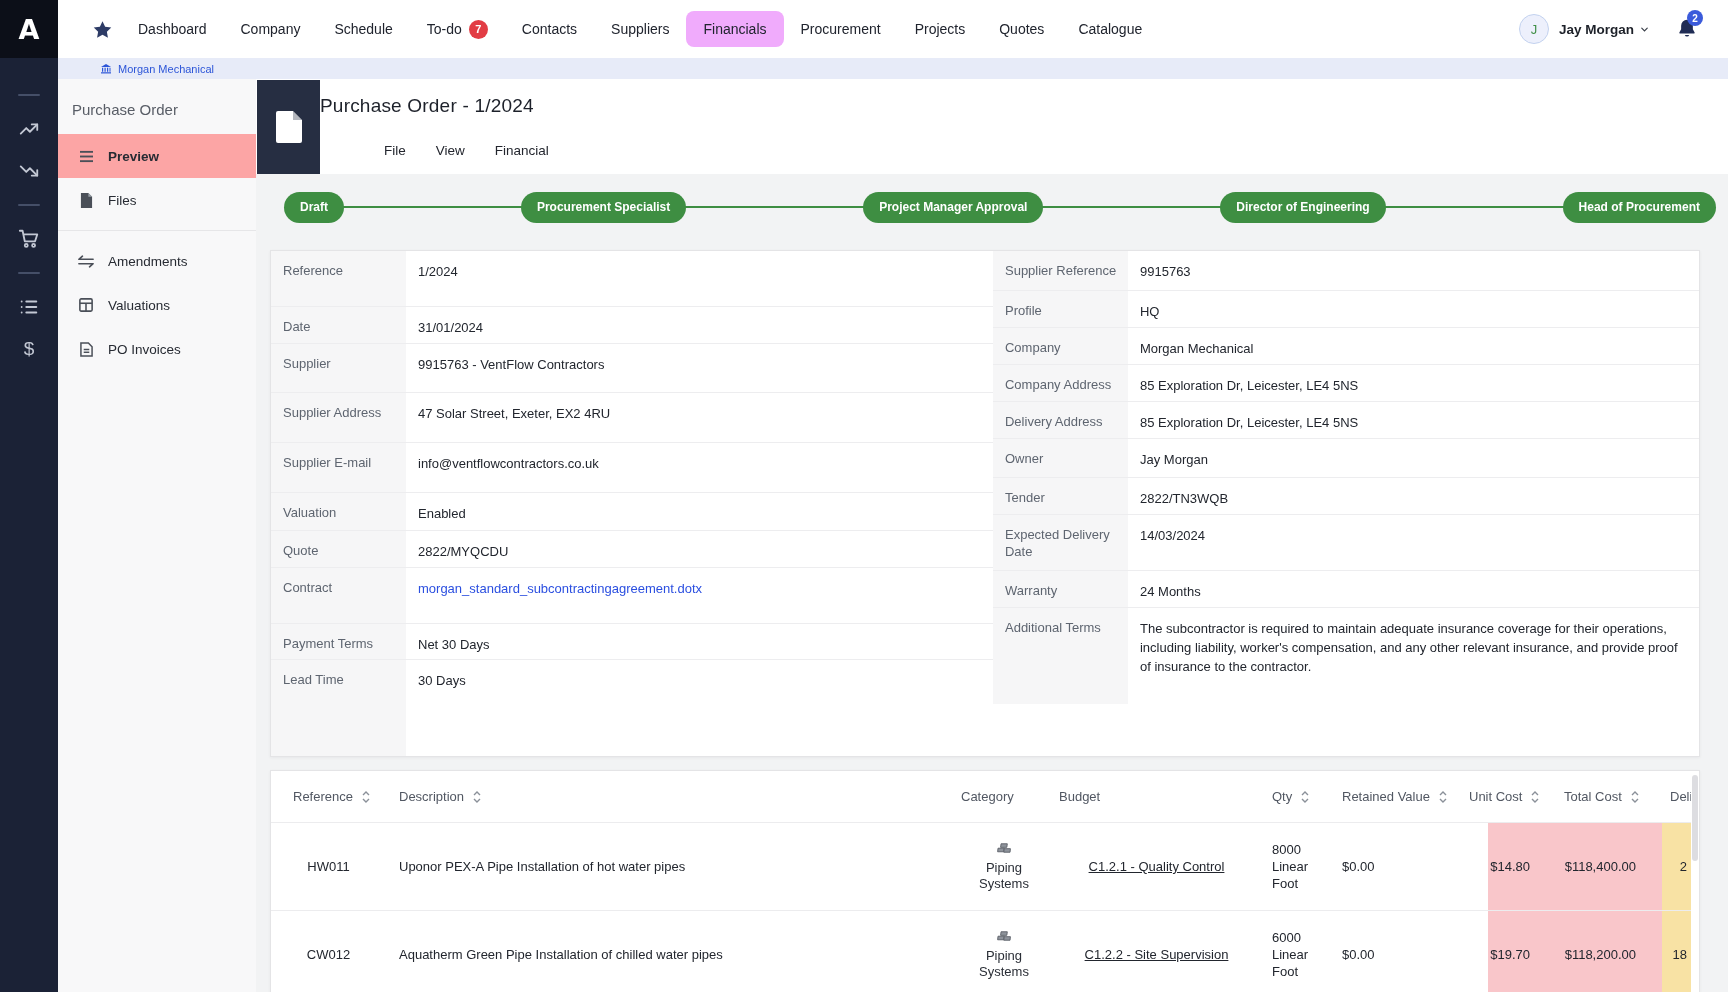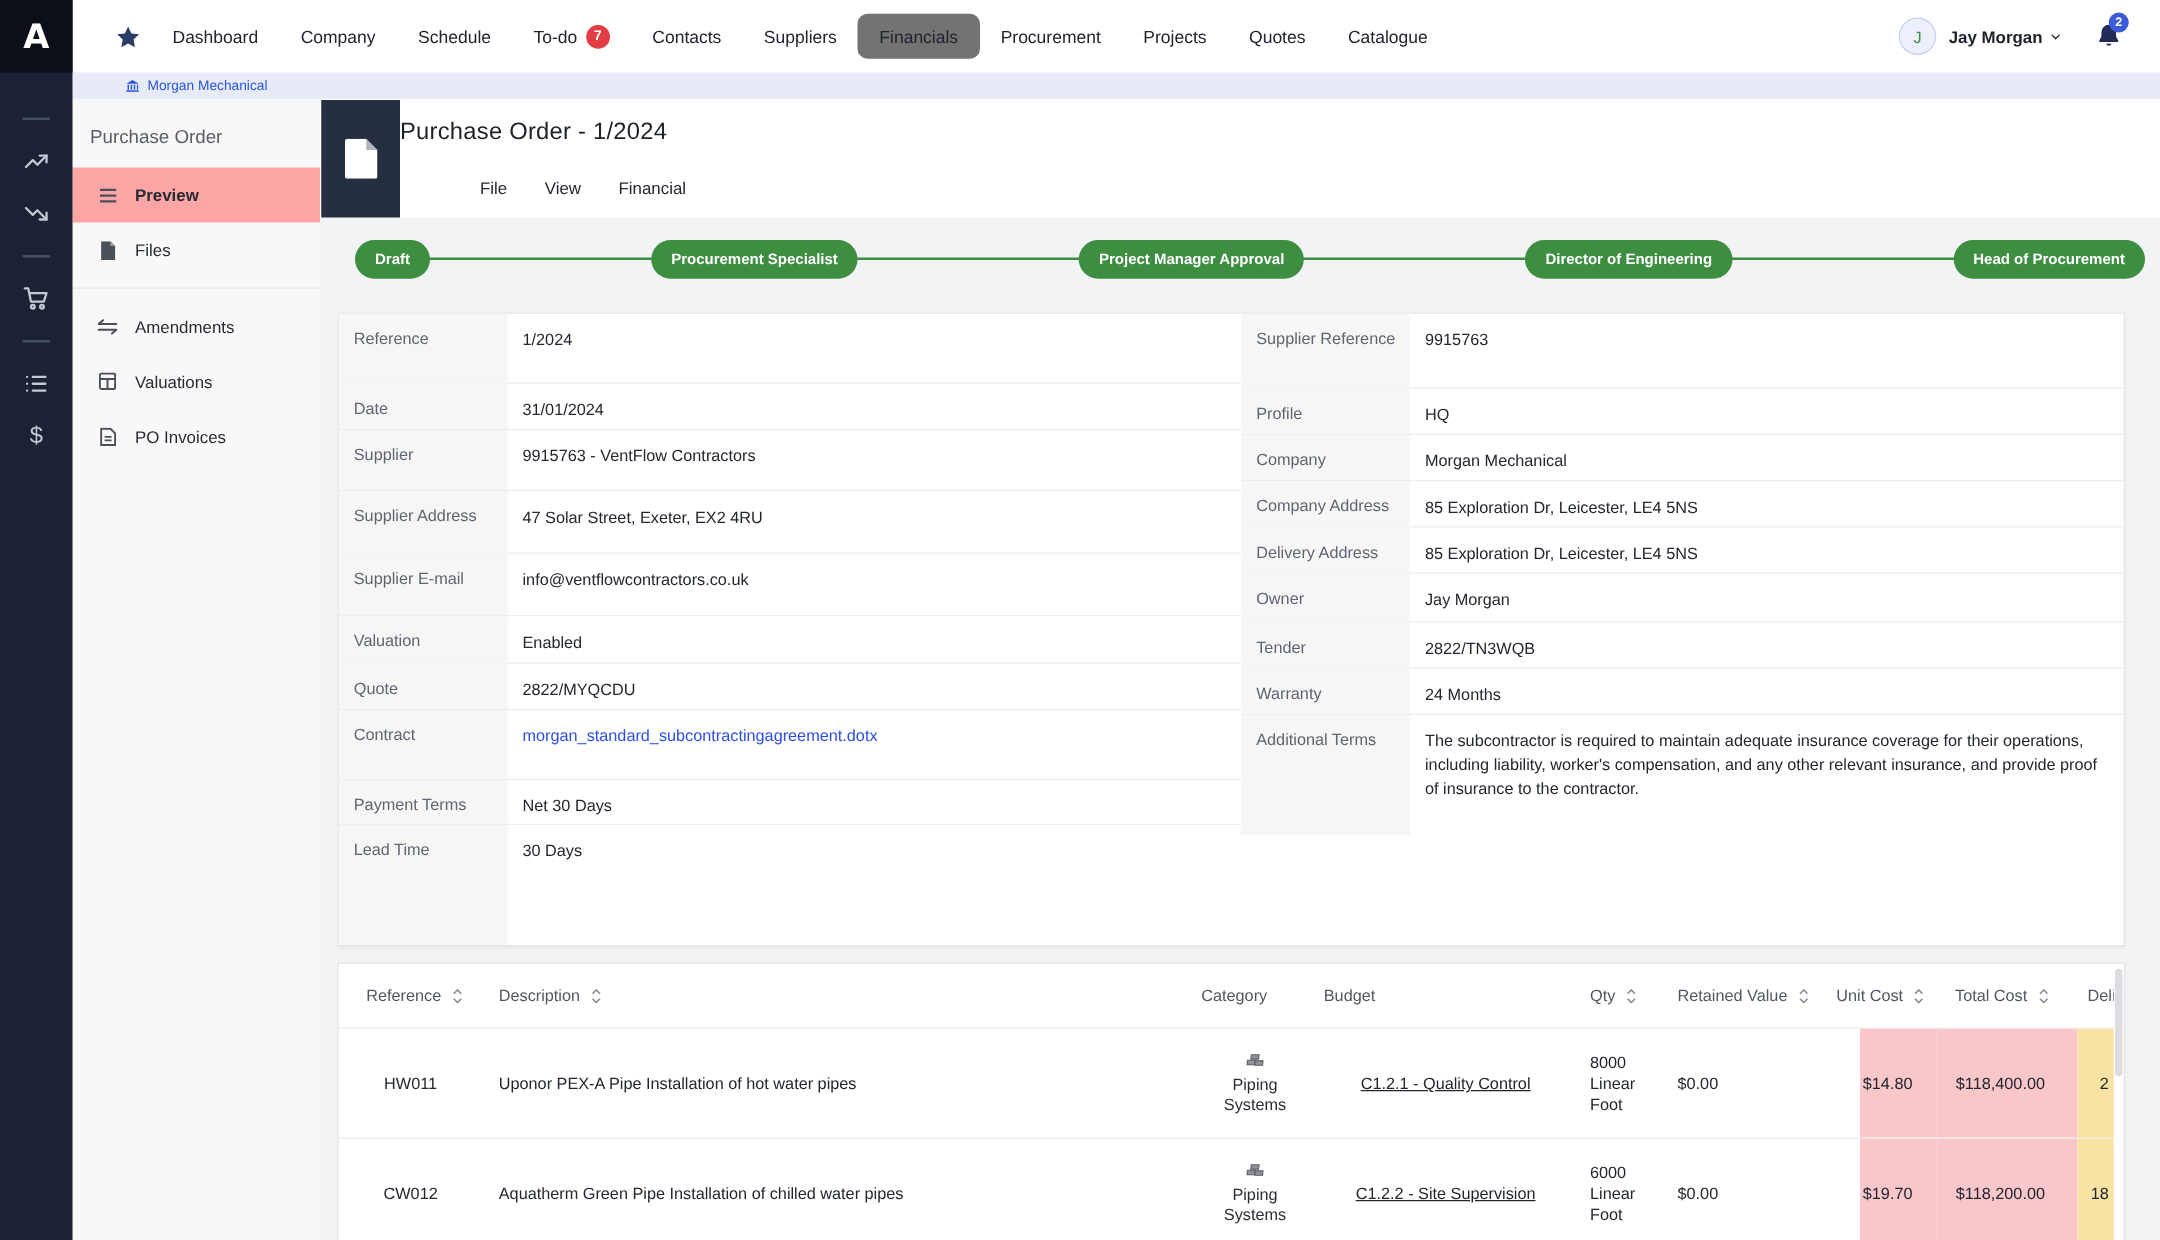--- a/index.html
+++ b/index.html
@@ -15,21 +15,21 @@
   .rail-divider { width:22px; height:2px; background:#454f68; border-radius:1px; margin:12px 0; }
   .rail-icon { width:58px; height:42px; display:flex; align-items:center; justify-content:center; color:#c3c8d4; cursor:pointer; }
   .rail-icon svg { stroke:#c3c8d4; }
   .rail-dollar { font-size:19px; color:#c3c8d4; font-weight:400; }
 
   
   .topnav { position:absolute; left:58px; top:0; width:1670px; height:58px; background:#fff; display:flex; align-items:center; z-index:20; }
   .nav-star { margin:0 8px 0 34px; display:flex; align-items:center; cursor:pointer; }
   .nav-items { display:flex; align-items:center; }
   .nav-item { padding:10px 17px; font-size:14px; color:#20242e; cursor:pointer; border-radius:8px; display:flex; align-items:center; gap:7px; white-space:nowrap; }
-  .nav-item.active { background:#737373;justify-content:center; }
+  .nav-item.active { background:#f0abfc;justify-content:center; }
   .nav-badge { background:#e23c44; color:#fff; font-size:11px; font-weight:700; min-width:19px; height:19px; border-radius:10px; display:flex; align-items:center; justify-content:center; padding:0 4px; }
   .nav-right { margin-left:auto; margin-right:30px; display:flex; align-items:center; gap:10px; }
   .avatar { width:30px; height:30px; border-radius:50%; background:#edf0fc; border:1px solid #c3d2ef; color:#3f8f46; font-size:13px; display:flex; align-items:center; justify-content:center; cursor:pointer; }
   .user-name { font-size:13.5px; font-weight:700; color:#1d2129; display:flex; align-items:center; gap:5px; cursor:pointer; }
   .bell-wrap { position:relative; margin-left:16px; cursor:pointer; }
   .bell-badge { position:absolute; top:-7px; right:-5px; background:#3b5bdb; color:#fff; font-size:10px; font-weight:700; width:16px; height:16px; border-radius:50%; display:flex; align-items:center; justify-content:center; }
 
   
   .crumb-bar { position:absolute; left:58px; top:58px; width:1670px; height:21px; background:#e7ebf8; display:flex; align-items:center; padding-left:42px; gap:6px; z-index:20; }
   .crumb-text { font-size:11px; color:#2c55d8; cursor:pointer; }
@@ -338,21 +338,21 @@
       <div class="drow" style="height:37px">
         <div class="dlabel">Payment Terms</div>
         <div class="dvalue">Net 30 Days</div>
       </div>
       <div class="drow" style="height:96px">
         <div class="dlabel">Lead Time</div>
         <div class="dvalue">30 Days</div>
       </div>
     </div>
     <div class="dcol dcol-right">
-      <div class="drow" style="height:60px">
+      <div class="drow" style="height:40px">
         <div class="dlabel">Supplier Reference</div>
         <div class="dvalue">9915763</div>
       </div>
       <div class="drow" style="height:37px">
         <div class="dlabel">Profile</div>
         <div class="dvalue">HQ</div>
       </div>
       <div class="drow" style="height:37px">
         <div class="dlabel">Company</div>
         <div class="dvalue">Morgan Mechanical</div>
@@ -365,20 +365,24 @@
         <div class="dlabel">Delivery Address</div>
         <div class="dvalue">85 Exploration Dr, Leicester, LE4 5NS</div>
       </div>
       <div class="drow" style="height:39px">
         <div class="dlabel">Owner</div>
         <div class="dvalue">Jay Morgan</div>
       </div>
       <div class="drow" style="height:37px">
         <div class="dlabel">Tender</div>
         <div class="dvalue">2822/TN3WQB</div>
+      </div>
+      <div class="drow" style="height:56px">
+        <div class="dlabel">Expected Delivery Date</div>
+        <div class="dvalue">14/03/2024</div>
       </div>
       <div class="drow" style="height:37px">
         <div class="dlabel">Warranty</div>
         <div class="dvalue">24 Months</div>
       </div>
       <div class="drow" style="height:96px">
         <div class="dlabel">Additional Terms</div>
         <div class="dvalue" style="max-width:585px">The subcontractor is required to maintain adequate insurance coverage for their operations, including liability, worker's compensation, and any other relevant insurance, and provide proof of insurance to the contractor.</div>
       </div>
     </div>

